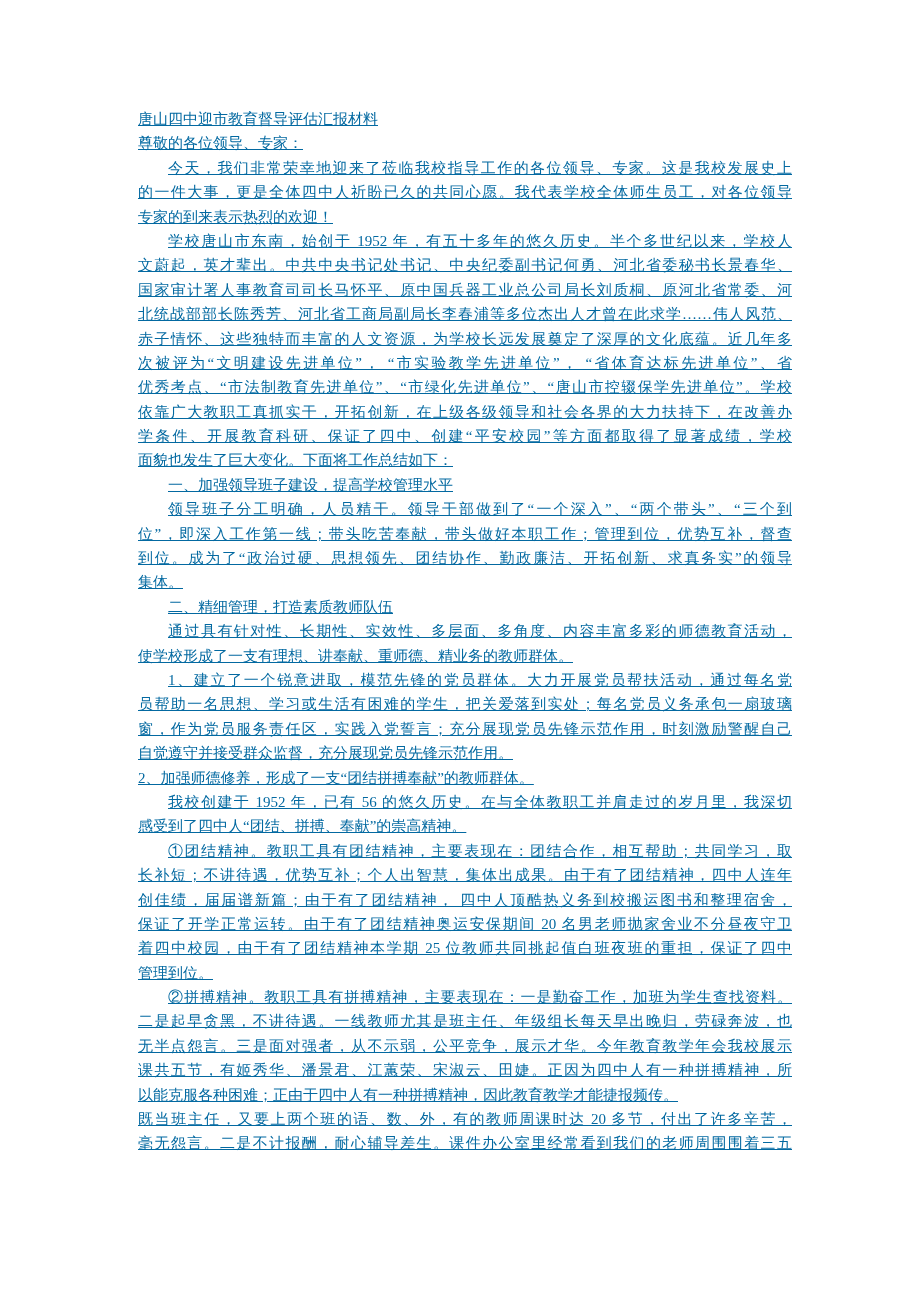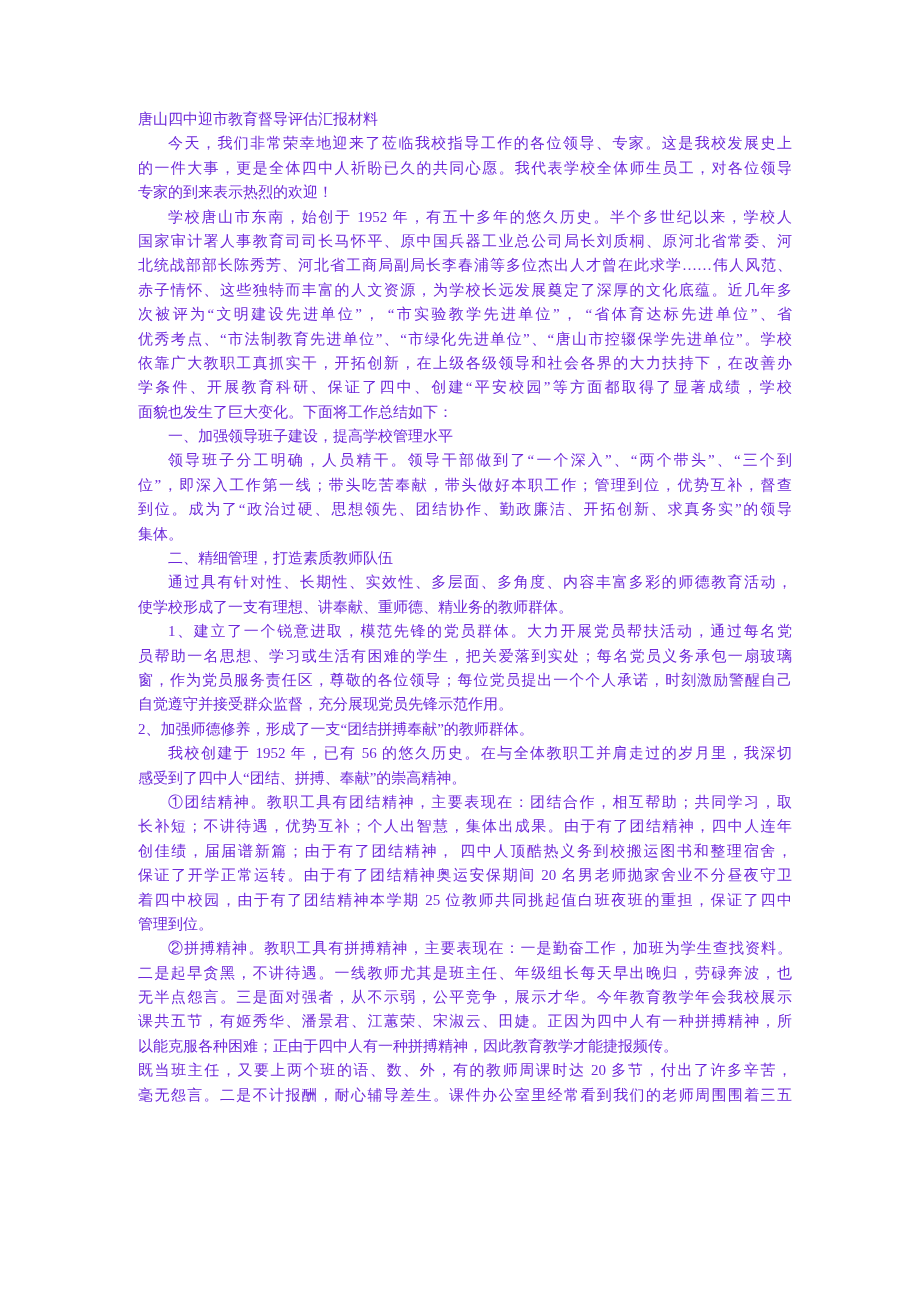--- a/index.html
+++ b/index.html
@@ -15,22 +15,23 @@
     overflow: hidden;
   }
   .text-block {
     position: absolute;
     left: 138px;
     top: 107px;
     width: 654px;
     font-family: "Liberation Serif", "DejaVu Serif", serif;
     font-size: 15px;
     line-height: 24.4px;
-    color: #6d28d9;
+    color: #0369a1;
     font-weight: 400;
+    text-decoration: underline;
   }
   .line {
     height: 24.4px;
     overflow: hidden;
     text-align: left;
     white-space: normal;
   }
   .line.fill {
     text-align: justify;
     text-align-last: justify;
@@ -38,43 +39,45 @@
   .line.indent {
     text-indent: 2em;
   }
 </style>
 </head>
 <body>
 
 <div class="page">
   <div class="text-block">
       <div class="line">唐山四中迎市教育督导评估汇报材料</div>
+      <div class="line">尊敬的各位领导、专家：</div>
       <div class="line indent fill">今天，我们非常荣幸地迎来了莅临我校指导工作的各位领导、专家。这是我校发展史上</div>
       <div class="line fill">的一件大事，更是全体四中人祈盼已久的共同心愿。我代表学校全体师生员工，对各位领导</div>
       <div class="line">专家的到来表示热烈的欢迎！</div>
       <div class="line indent fill">学校唐山市东南，始创于 1952 年，有五十多年的悠久历史。半个多世纪以来，学校人</div>
+      <div class="line fill">文蔚起，英才辈出。中共中央书记处书记、中央纪委副书记何勇、河北省委秘书长景春华、</div>
       <div class="line fill">国家审计署人事教育司司长马怀平、原中国兵器工业总公司局长刘质桐、原河北省常委、河</div>
       <div class="line fill">北统战部部长陈秀芳、河北省工商局副局长李春浦等多位杰出人才曾在此求学……伟人风范、</div>
       <div class="line fill">赤子情怀、这些独特而丰富的人文资源，为学校长远发展奠定了深厚的文化底蕴。近几年多</div>
       <div class="line fill">次被评为“文明建设先进单位”， “市实验教学先进单位”， “省体育达标先进单位”、省</div>
       <div class="line fill">优秀考点、“市法制教育先进单位”、“市绿化先进单位”、“唐山市控辍保学先进单位”。学校</div>
       <div class="line fill">依靠广大教职工真抓实干，开拓创新，在上级各级领导和社会各界的大力扶持下，在改善办</div>
       <div class="line fill">学条件、开展教育科研、保证了四中、创建“平安校园”等方面都取得了显著成绩，学校</div>
       <div class="line">面貌也发生了巨大变化。下面将工作总结如下：</div>
       <div class="line indent">一、加强领导班子建设，提高学校管理水平</div>
       <div class="line indent fill">领导班子分工明确，人员精干。领导干部做到了“一个深入”、“两个带头”、“三个到</div>
       <div class="line fill">位”，即深入工作第一线；带头吃苦奉献，带头做好本职工作；管理到位，优势互补，督查</div>
       <div class="line fill">到位。成为了“政治过硬、思想领先、团结协作、勤政廉洁、开拓创新、求真务实”的领导</div>
       <div class="line">集体。</div>
       <div class="line indent">二、精细管理，打造素质教师队伍</div>
       <div class="line indent fill">通过具有针对性、长期性、实效性、多层面、多角度、内容丰富多彩的师德教育活动，</div>
       <div class="line">使学校形成了一支有理想、讲奉献、重师德、精业务的教师群体。</div>
       <div class="line indent fill">1、建立了一个锐意进取，模范先锋的党员群体。大力开展党员帮扶活动，通过每名党</div>
       <div class="line fill">员帮助一名思想、学习或生活有困难的学生，把关爱落到实处；每名党员义务承包一扇玻璃</div>
-      <div class="line fill">窗，作为党员服务责任区，尊敬的各位领导；每位党员提出一个个人承诺，时刻激励警醒自己</div>
+      <div class="line fill">窗，作为党员服务责任区，实践入党誓言；充分展现党员先锋示范作用，时刻激励警醒自己</div>
       <div class="line">自觉遵守并接受群众监督，充分展现党员先锋示范作用。</div>
       <div class="line">2、加强师德修养，形成了一支“团结拼搏奉献”的教师群体。</div>
       <div class="line indent fill">我校创建于 1952 年，已有 56 的悠久历史。在与全体教职工并肩走过的岁月里，我深切</div>
       <div class="line">感受到了四中人“团结、拼搏、奉献”的崇高精神。</div>
       <div class="line indent fill">①团结精神。教职工具有团结精神，主要表现在：团结合作，相互帮助；共同学习，取</div>
       <div class="line fill">长补短；不讲待遇，优势互补；个人出智慧，集体出成果。由于有了团结精神，四中人连年</div>
       <div class="line fill">创佳绩，届届谱新篇；由于有了团结精神， 四中人顶酷热义务到校搬运图书和整理宿舍，</div>
       <div class="line fill">保证了开学正常运转。由于有了团结精神奥运安保期间 20 名男老师抛家舍业不分昼夜守卫</div>
       <div class="line fill">着四中校园，由于有了团结精神本学期 25 位教师共同挑起值白班夜班的重担，保证了四中</div>
       <div class="line">管理到位。</div>

